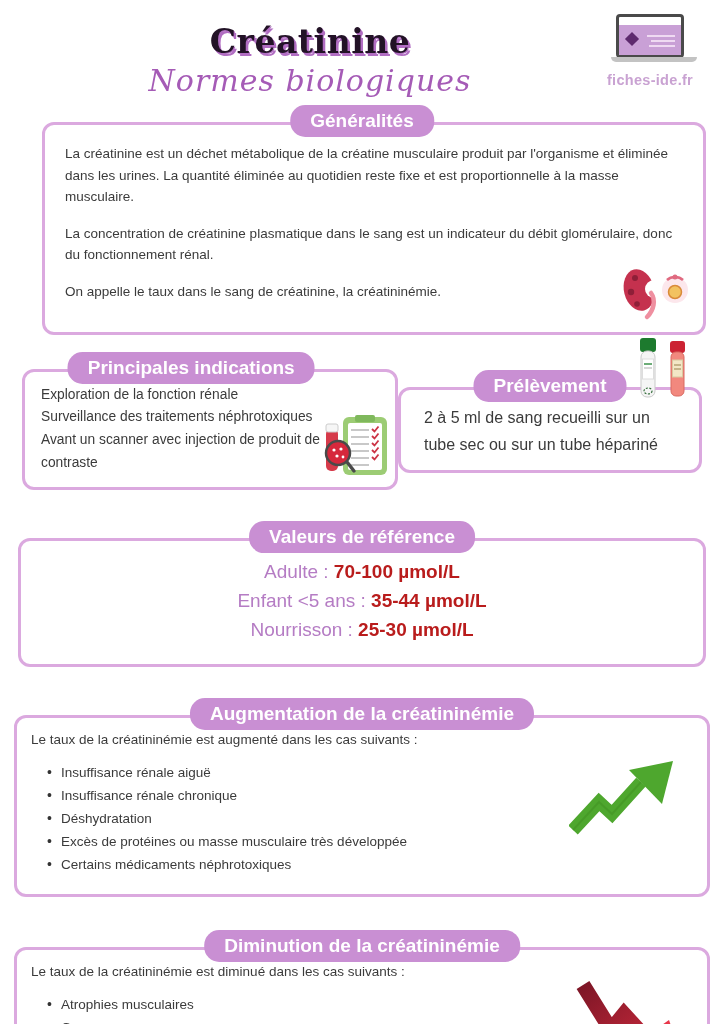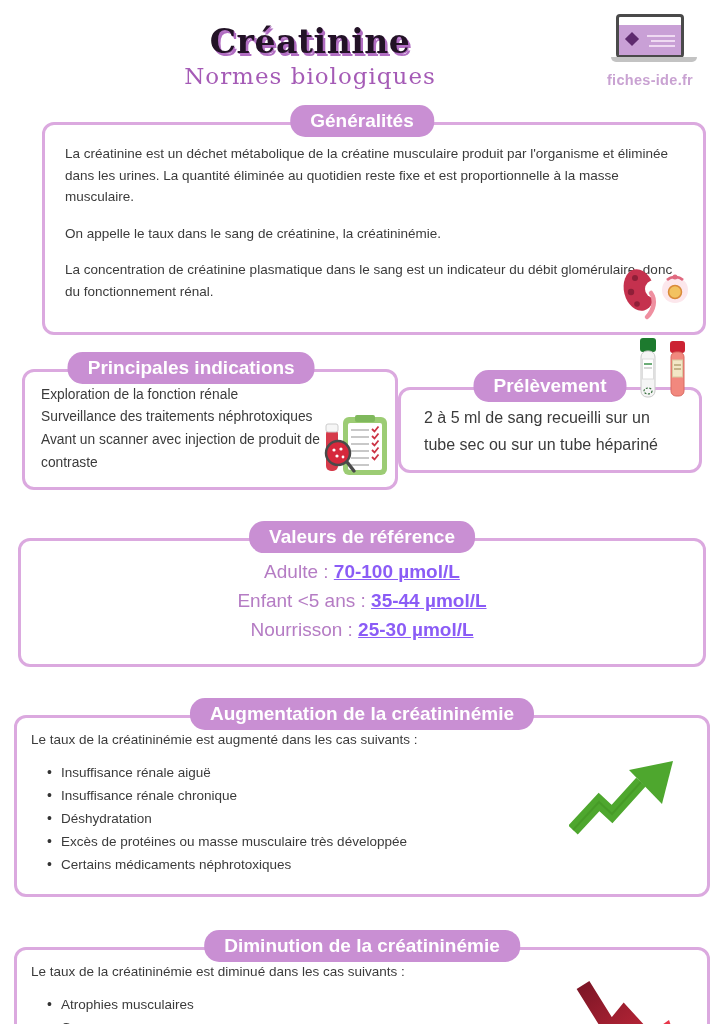--- a/index.html
+++ b/index.html
@@ -15,21 +15,21 @@
   .d1 { left:2px; top:16px; width:30px; height:30px; background:#9c45ae; transform:rotate(45deg); }
   .d2 { left:34px; top:14px; width:26px; height:26px; background:#e3c3e7; transform:rotate(45deg); }
   .d3 { left:52px; top:18px; width:24px; height:24px; background:#f3e3f4; transform:rotate(45deg); }
   .caduceus { position:absolute; left:18px; top:0; }
   .logo-text { font-size:12.5px; letter-spacing:.5px; color:#2c2c2c; line-height:1.15; font-weight:500; }
 
   .title-block { text-align:center; padding-top:12px; flex:1; }
   .page-title { font-family:"DejaVu Serif", serif; font-weight:bold; font-size:33px;
                 color:#221226; letter-spacing:.5px;
                 text-shadow:2.5px 2.5px 0 #b16dc2, 1px 1px 0 #b16dc2; }
-  .page-subtitle { font-family:"DejaVu Serif", serif; font-size:23px;
+  .page-subtitle { font-family:"DejaVu Serif", serif; font-style:italic; font-size:30px;
                    color:#a55bb6; margin-top:2px; letter-spacing:1px; }
 
   .site-block { width:120px; text-align:center; padding-top:4px; }
   .laptop { position:relative; width:78px; height:52px; margin:0 auto; }
   .lap-screen { width:68px; height:44px; margin:0 auto; border:3px solid #4a4a4a; border-radius:4px;
                 background:#fff; overflow:hidden; }
   .lap-banner { margin-top:8px; height:30px; background:#c9a0d6; position:relative; }
   .lap-diamond { position:absolute; left:8px; top:9px; width:10px; height:10px; background:#5e2a6e; transform:rotate(45deg); }
   .lap-line { position:absolute; right:6px; height:2px; background:#efdaf2; }
   .lap-base { width:86px; height:5px; background:#c3c3c3; border-radius:0 0 5px 5px; margin:-1px auto 0; }
@@ -54,21 +54,21 @@
   .col-left .ind-line { font-size:13.8px; line-height:1.65; }
   .checklist-wrap { position:absolute; right:6px; bottom:6px; }
   .col-right { flex:1; position:relative; margin-top:18px; }
   .col-right .box { padding:14px 16px 12px; min-height:80px; }
   .col-right .prl-text { font-size:16px; line-height:1.7;margin-left:7px; }
   .tubes-wrap { position:absolute; right:10px; top:-50px; z-index:4; }
 
   .sec-val { margin:48px 18px 0; }
   .sec-val .box { padding:20px 16px 16px; text-align:center; min-height:112px; }
   .val-row { font-size:19px; margin-bottom:7px; color:#b57cc4; }
-  .val-row b { color:#8b5cf6; font-weight:bold;text-decoration:underline; }
+  .val-row b { color:#b91c1c; font-weight:bold; }
 
   .sec-aug { margin:48px 14px 0; }
   .sec-aug .box { padding:14px 150px 14px 14px; min-height:160px; }
   .sec-dim { margin:50px 14px 0; }
   .sec-dim .box { padding:14px 160px 14px 14px; min-height:130px; }
   .intro { font-size:13.5px; margin-bottom:18px; }
   ul.cases { list-style:none; margin-left:16px; }
   ul.cases li { font-size:13.5px; margin-bottom:8px; padding-left:14px; position:relative; }
   ul.cases li::before { content:"•"; position:absolute; left:0; top:-1px; font-size:14px; color:#333; }
   .arrow-wrap { position:absolute; }
@@ -98,22 +98,22 @@
       <div class="lap-base"></div>
     </div>
     <div class="site-label">fiches-ide.fr</div>
   </div>
 </div>
 
 <div class="section sec-gen">
   <div class="pill">Généralités</div>
   <div class="box">
     <p>La créatinine est un déchet métabolique de la créatine musculaire produit par l'organisme et éliminée dans les urines. La quantité éliminée au quotidien reste fixe et est proportionnelle à la masse musculaire.</p>
+    <p>La concentration de créatinine plasmatique dans le sang est un indicateur du débit glomérulaire, donc du fonctionnement rénal.</p>
     <p>On appelle le taux dans le sang de créatinine, la créatininémie.</p>
-    <p>La concentration de créatinine plasmatique dans le sang est un indicateur du débit glomérulaire, donc du fonctionnement rénal.</p>
     <div class="kidney-wrap">
       <svg width="74" height="58" viewBox="0 0 74 58">
         <ellipse cx="22" cy="26" rx="15" ry="21" fill="#c5314e" transform="rotate(-14 22 26)"></ellipse>
         <circle cx="37" cy="25" r="9" fill="#ffffff"></circle>
         <circle cx="18" cy="14" r="3" fill="#8e1f38"></circle>
         <circle cx="14" cy="28" r="3.2" fill="#8e1f38"></circle>
         <circle cx="20" cy="40" r="2.8" fill="#8e1f38"></circle>
         <path d="M34,29 C39,36 37,46 30,53" fill="none" stroke="#ef8fa0" stroke-width="4.5" stroke-linecap="round"></path>
         <circle cx="58" cy="26" r="13" fill="#fce7ec"></circle>
         <circle cx="58" cy="28" r="6.5" fill="#f2c260" stroke="#d98a3a" stroke-width="1.5"></circle>

